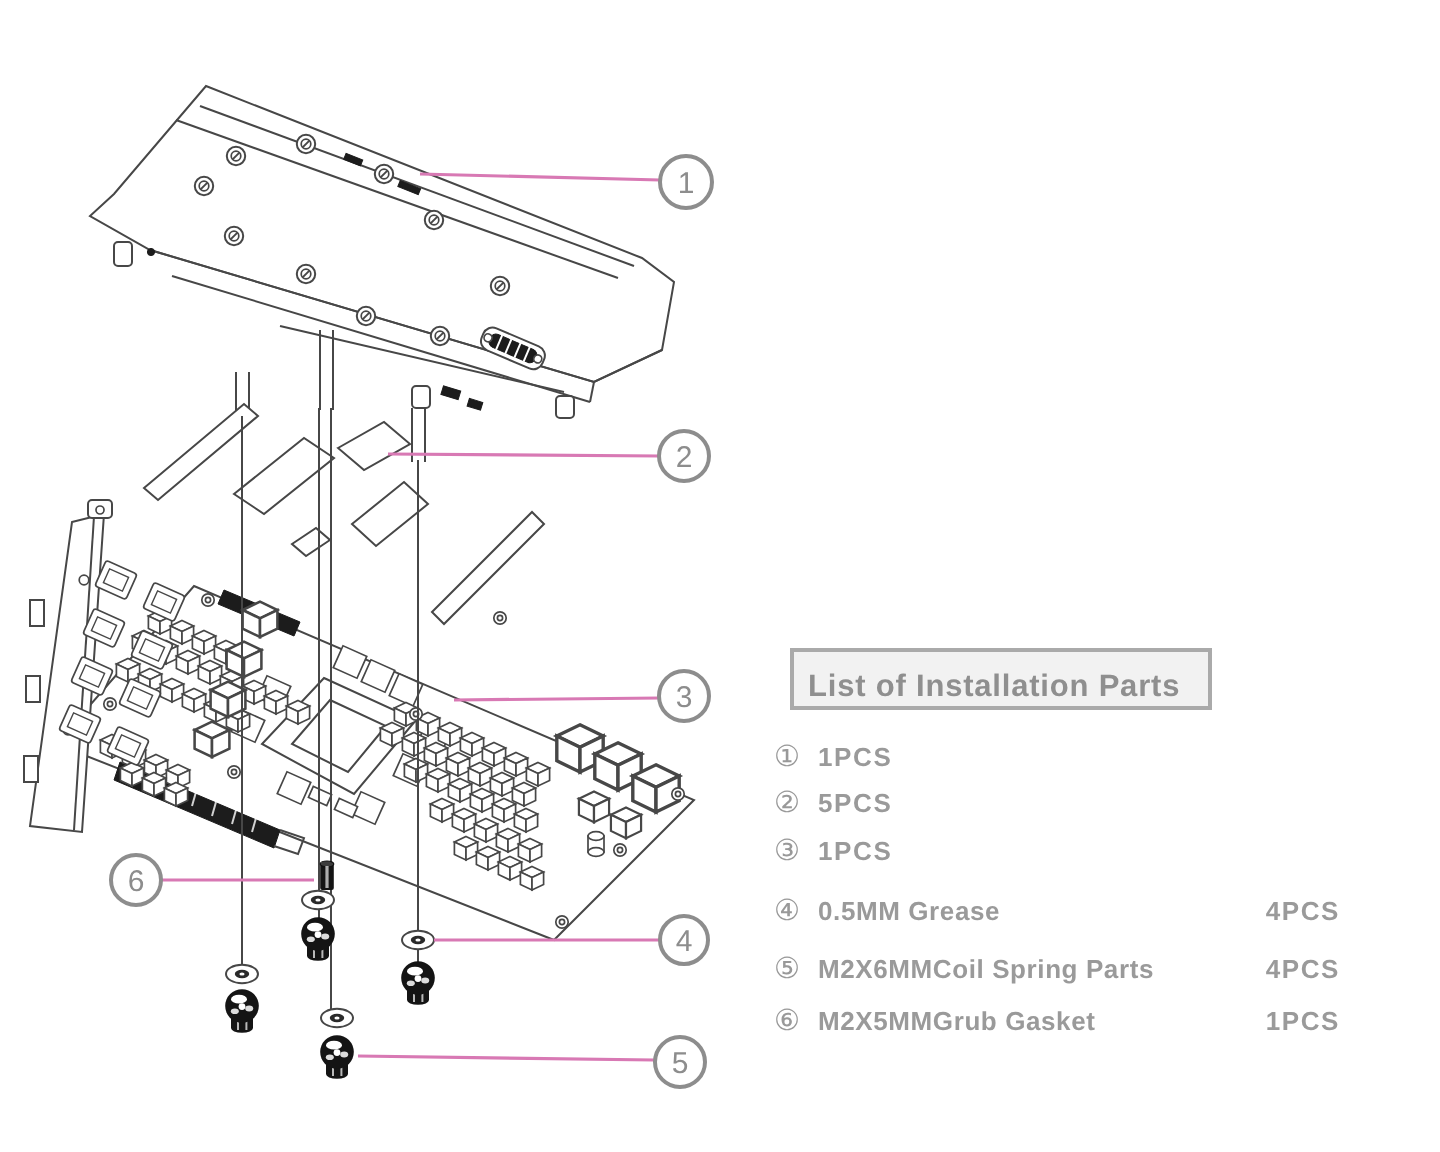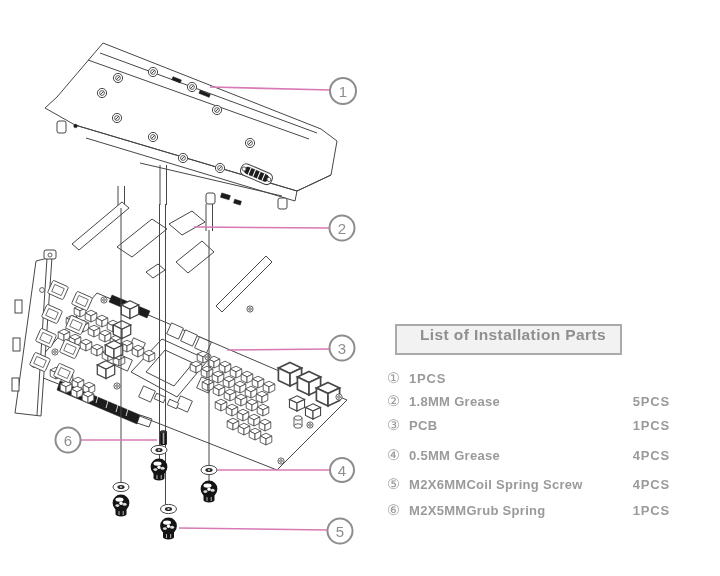--- a/index.html
+++ b/index.html
@@ -1,22 +1,22 @@
 <!DOCTYPE html>
 <html><head>
 <meta charset="utf-8">
 <style>
   html,body{margin:0;padding:0;background:#fff;}
   #canvas{position:relative;width:720px;height:576px;background:#ffffff;overflow:hidden;
           font-family:"Liberation Sans", sans-serif;}
   #art{position:absolute;left:0;top:0;}
   
   #plist-title{position:absolute;left:395px;top:324px;width:200px;height:27px;
-    border:2px solid #aaaaaa;background:#f2f2f2;display:flex;align-items:flex-start;
-    padding-left:23px;font-size:15.5px;font-weight:700;color:#8f8f8f;letter-spacing:.4px;}
+    border:2px solid #aaaaaa;background:#f2f2f2;display:flex;align-items:flex-end;
+    padding-left:7px;font-size:15.5px;font-weight:700;color:#8f8f8f;letter-spacing:.4px;}
   #plist{position:absolute;left:387px;top:366px;width:283px;height:160px;}
   .plist-row{position:absolute;left:0;right:0;height:16px;display:flex;align-items:center;
     color:#9a9a9a;font-size:13px;font-weight:700;letter-spacing:.3px;}
   .pnum{width:22px;font-size:14.5px;font-weight:400;color:#999;flex:0 0 auto;}
   .pname{flex:1 1 auto;white-space:nowrap;}
   .pqty{flex:0 0 auto;text-align:right;letter-spacing:.8px;}
   
   .ln{stroke:#474747;stroke-width:1;fill:none;}
   .fw{fill:#ffffff;stroke:#474747;stroke-width:1;}
   .fwt{fill:#ffffff;stroke:#474747;stroke-width:.85;}
@@ -344,38 +344,36 @@
   <span>List of Installation Parts</span>
 </div>
 
 <div id="plist">
   <div class="plist-row" style="top:4px">
     <span class="pnum">①</span>
     <span class="pqty">1PCS</span>
   </div>
   <div class="plist-row" style="top:27px">
     <span class="pnum">②</span>
-    <span class="pname">1.8MM Grease</span>
     <span class="pqty">5PCS</span>
   </div>
   <div class="plist-row" style="top:51px">
     <span class="pnum">③</span>
-    <span class="pname">PCB</span>
     <span class="pqty">1PCS</span>
   </div>
   <div class="plist-row" style="top:81px">
     <span class="pnum">④</span>
     <span class="pname">0.5MM Grease</span>
     <span class="pqty">4PCS</span>
   </div>
   <div class="plist-row" style="top:110px">
     <span class="pnum">⑤</span>
-    <span class="pname">M2X6MMCoil Spring Screw</span>
+    <span class="pname">M2X6MMCoil Spring Parts</span>
     <span class="pqty">4PCS</span>
   </div>
   <div class="plist-row" style="top:136px">
     <span class="pnum">⑥</span>
-    <span class="pname">M2X5MMGrub Spring</span>
+    <span class="pname">M2X5MMGrub Gasket</span>
     <span class="pqty">1PCS</span>
   </div>
 </div>
 
 </div>
 
 </body></html>

